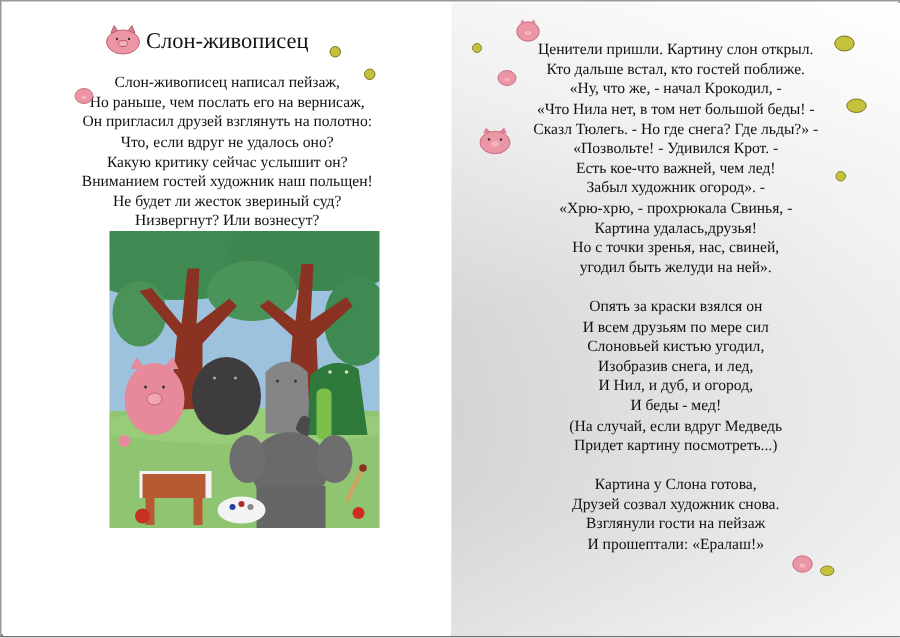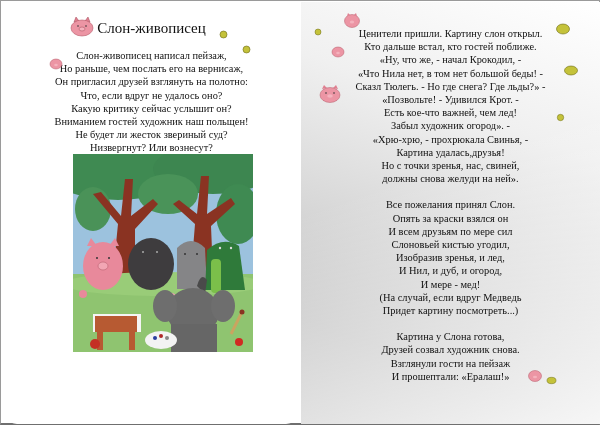--- a/index.html
+++ b/index.html
@@ -1,21 +1,21 @@
 <!DOCTYPE html>
 <html><head>
 <meta charset="utf-8">
 <style>
   * { margin: 0; padding: 0; box-sizing: border-box; }
   html, body { width: 600px; height: 425px; overflow: hidden; background: #ffffff; }
   body { position: relative; font-family: "Liberation Serif", "DejaVu Serif", serif; color: #111; }
 
   .frame { position: absolute; left: 0; top: 0; width: 600px; height: 425px; border: 1px solid #9a9a9a; border-bottom: 2px solid #6f6f6f; }
 
-  .page-left { position: absolute; left: 1px; top: 1px; width: 299px; height: 422px; background: #ffffff; border-radius: 15px; }
+  .page-left { position: absolute; left: 1px; top: 1px; width: 299px; height: 422px; background: #ffffff; }
   .page-right {
     position: absolute; left: 300px; top: 1px; width: 299px; height: 422px;
     background: linear-gradient(200deg, #ffffff 0%, #f0f0f0 30%, #d6d6d6 60%, #c4c4c4 80%, #bdbdbd 100%);
   }
   .page-right::after {
     content: ""; position: absolute; inset: 0;
     background: linear-gradient(160deg, rgba(255,255,255,0) 40%, rgba(255,255,255,0.85) 100%);
   }
 
   .title {
@@ -149,30 +149,29 @@
         <span class="line">Кто дальше встал, кто гостей поближе.</span>
         <span class="line">«Ну, что же, - начал Крокодил, -</span>
         <span class="line">«Что Нила нет, в том нет большой беды! -</span>
         <span class="line">Сказл Тюлегь. - Но где снега? Где льды?» -</span>
         <span class="line">«Позвольте! - Удивился Крот. -</span>
         <span class="line">Есть кое-что важней, чем лед!</span>
         <span class="line">Забыл художник огород». -</span>
         <span class="line">«Хрю-хрю, - прохрюкала Свинья, -</span>
         <span class="line">Картина удалась,друзья!</span>
         <span class="line">Но с точки зренья, нас, свиней,</span>
-        <span class="line">должны снова желуди на ней».</span>
+        <span class="line">угодил быть желуди на ней».</span>
       </div>
       <div class="stanza">
-        <span class="line">Все пожелания принял Слон.</span>
         <span class="line">Опять за краски взялся он</span>
         <span class="line">И всем друзьям по мере сил</span>
         <span class="line">Слоновьей кистью угодил,</span>
-        <span class="line">Изобразив зренья, и лед,</span>
+        <span class="line">Изобразив снега, и лед,</span>
         <span class="line">И Нил, и дуб, и огород,</span>
-        <span class="line">И мере - мед!</span>
+        <span class="line">И беды - мед!</span>
         <span class="line">(На случай, если вдруг Медведь</span>
         <span class="line">Придет картину посмотреть...)</span>
       </div>
       <div class="stanza">
         <span class="line">Картина у Слона готова,</span>
         <span class="line">Друзей созвал художник снова.</span>
         <span class="line">Взглянули гости на пейзаж</span>
         <span class="line">И прошептали: «Ералаш!»</span>
       </div>
     </div>

